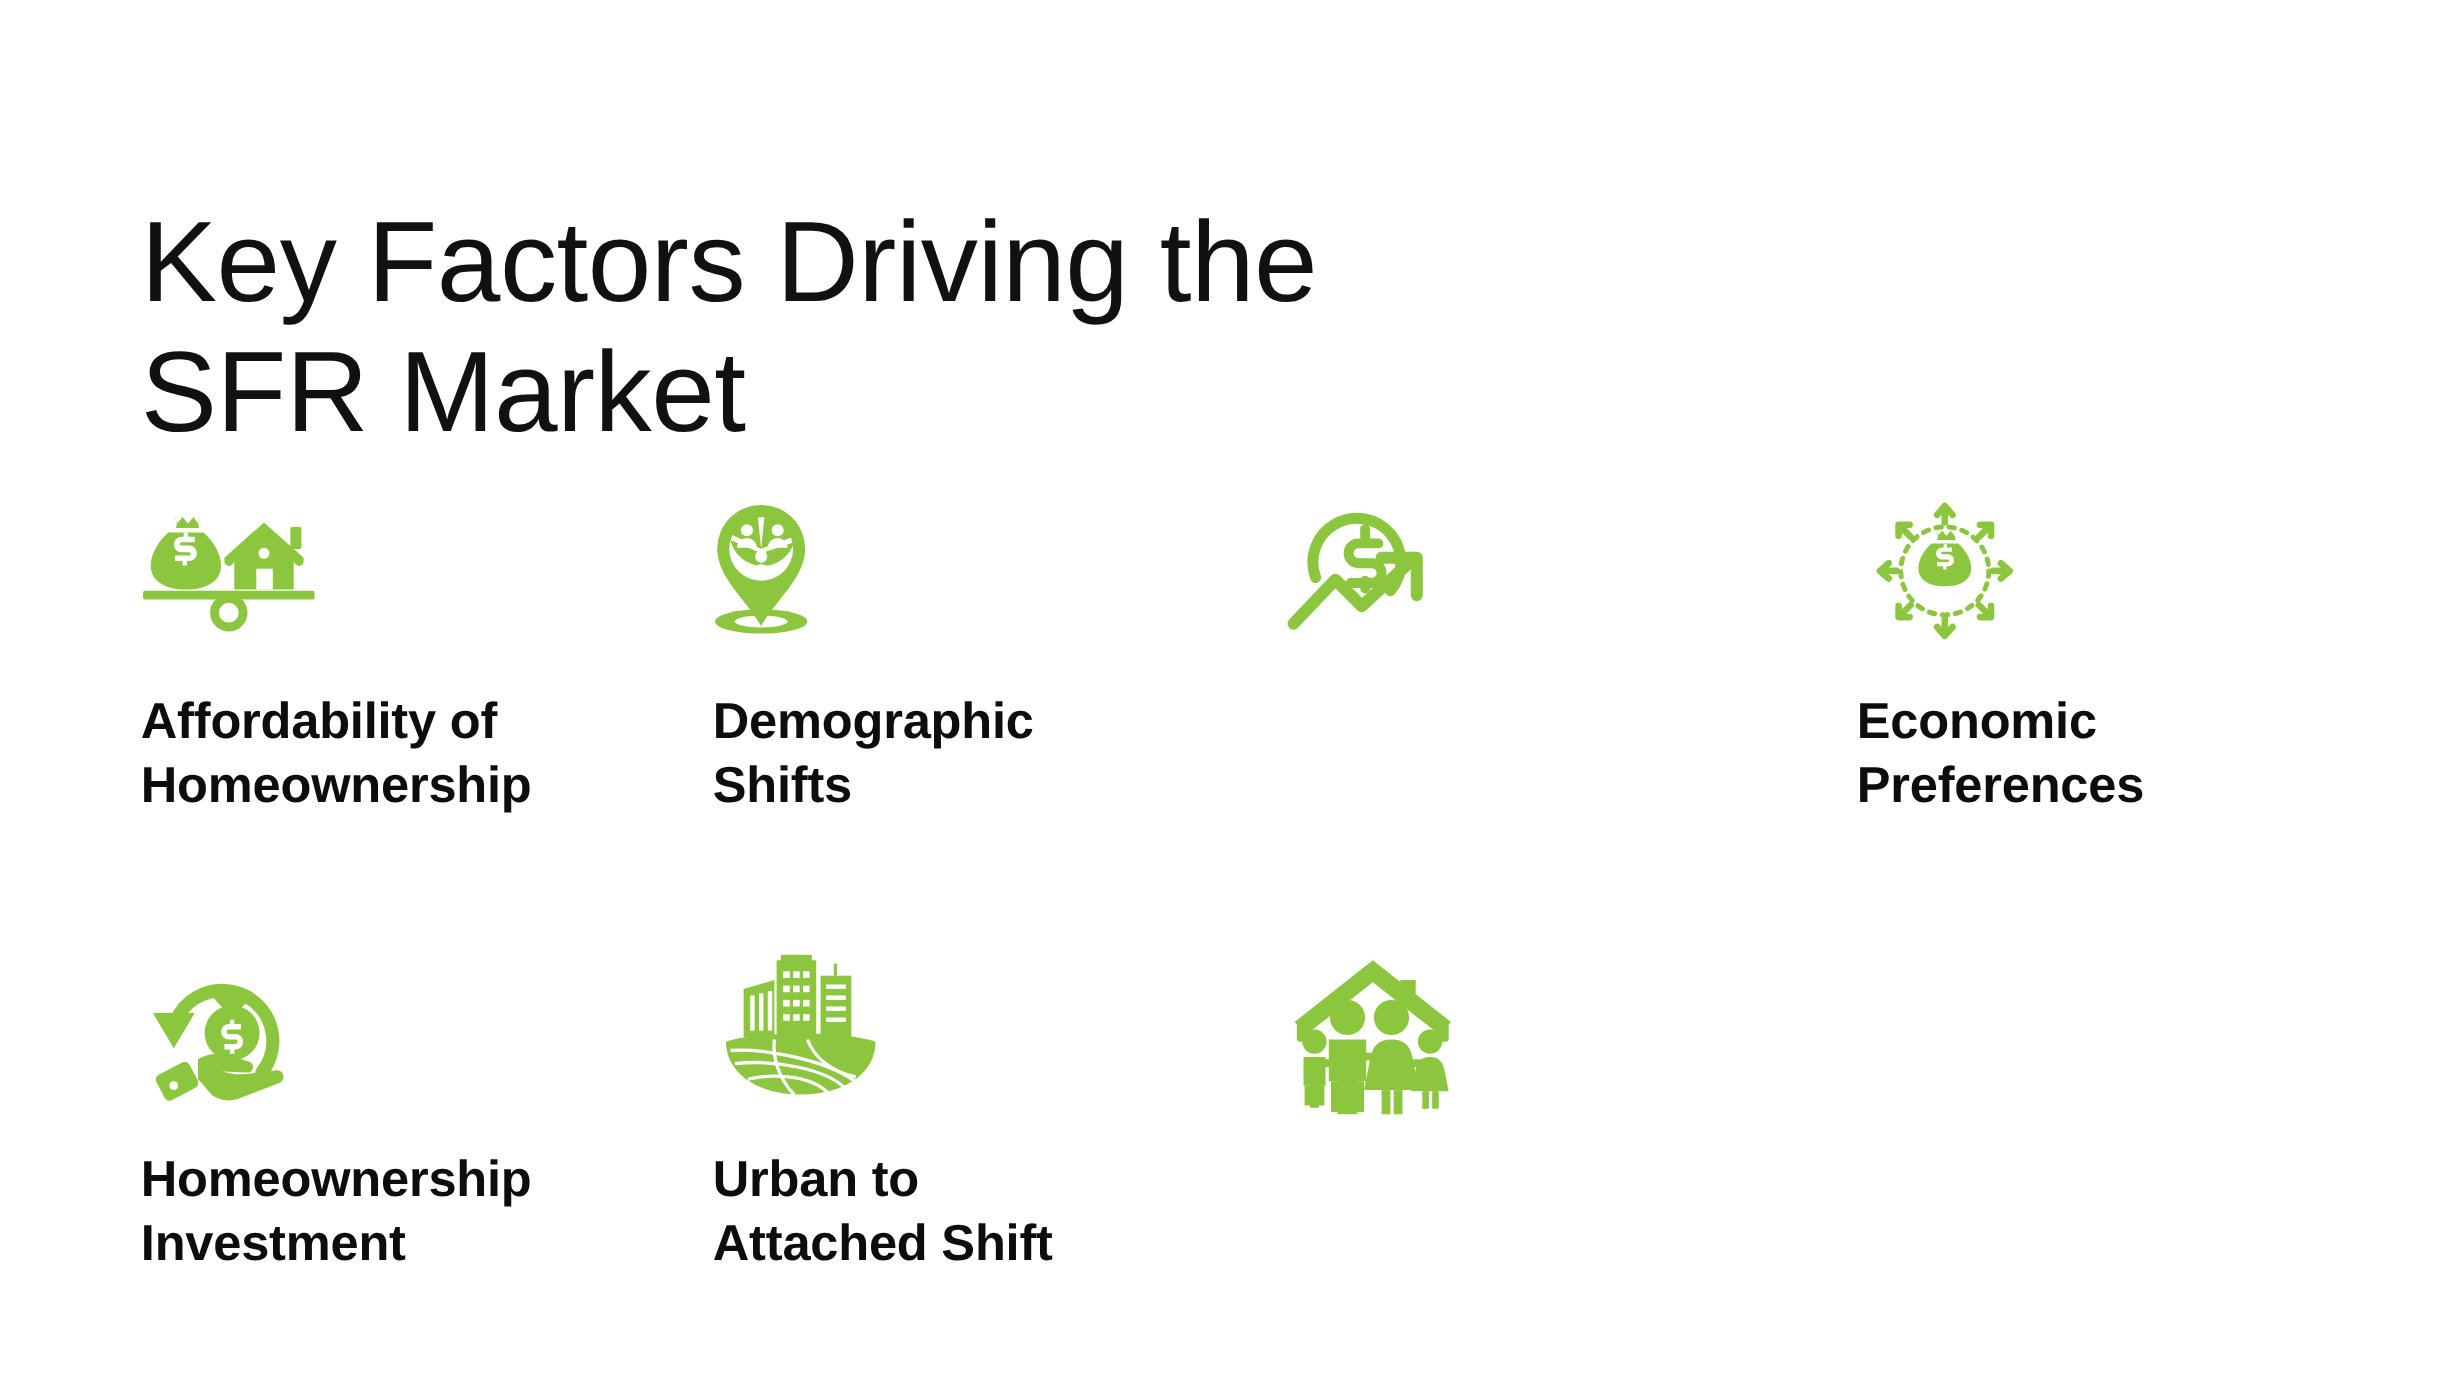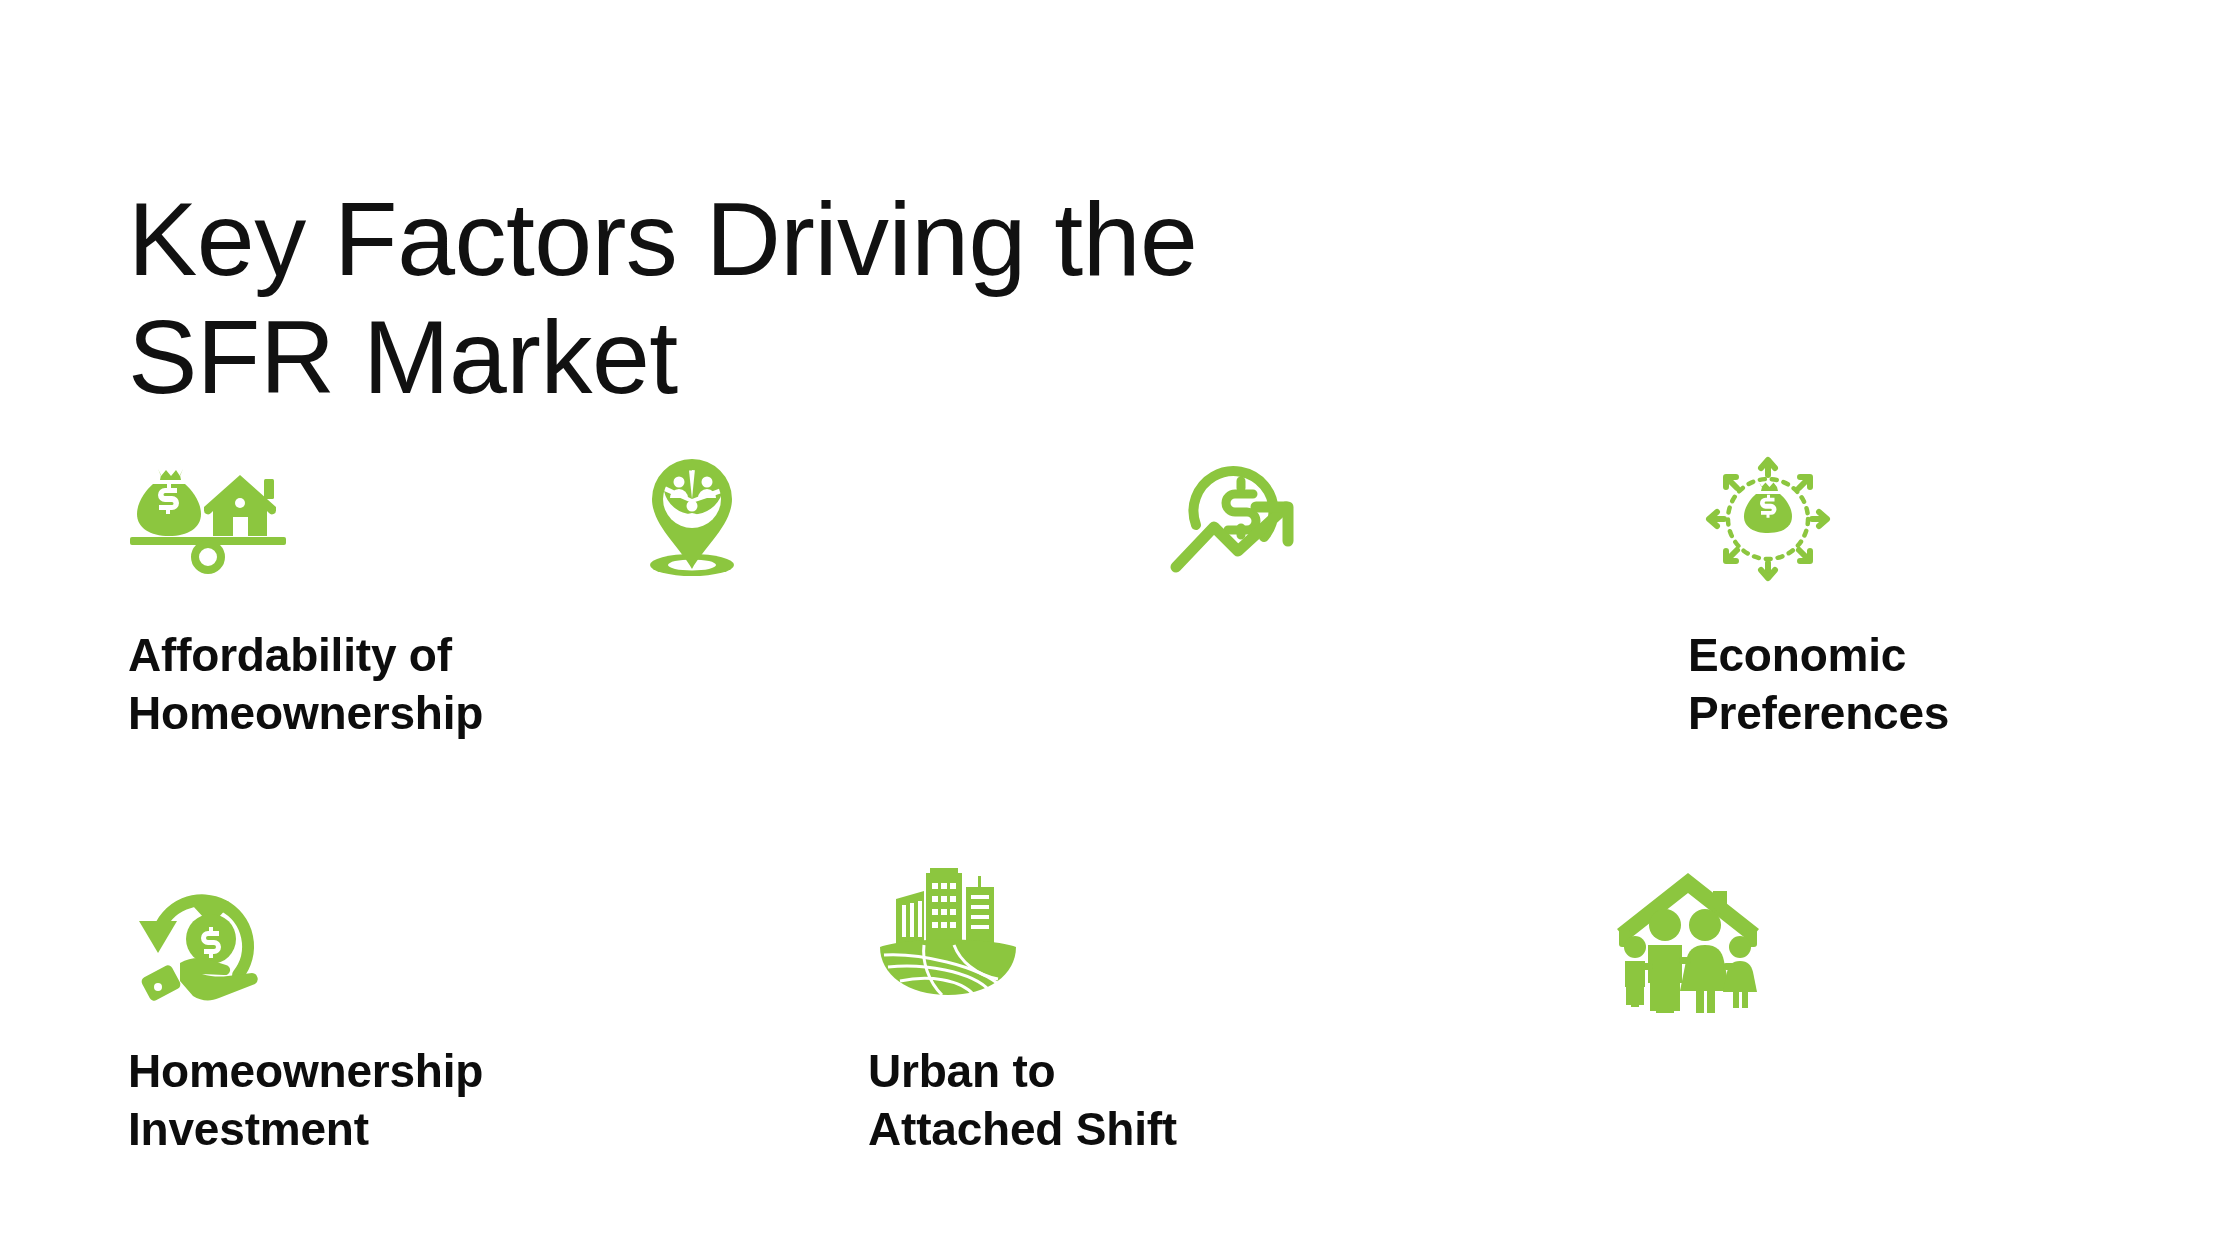--- a/index.html
+++ b/index.html
@@ -41,21 +41,20 @@
     position: absolute;
     left: 128px;
     top: 455px;
     width: 2000px;
   }
 
   .factor-row {
     display: flex;
     flex-direction: row;
     align-items: flex-start;
-    justify-content: space-between;
   }
   .factor-row.row-1 { margin-bottom: 128px; }
 
   .factor-cell {
     width: 520px;
     flex: 0 0 520px;
     display: flex;
     flex-direction: column;
     align-items: flex-start;
   }
@@ -134,20 +133,22 @@
             <circle cx="31" cy="27" r="5.5" fill="#fff"></circle>
             <path d="M22 43 a9 9 0 0 1 18 0 z" fill="#fff"></path>
 
             <circle cx="59" cy="27" r="5.5" fill="#fff"></circle>
             <path d="M50 43 a9 9 0 0 1 18 0 z" fill="#fff"></path>
 
             <circle cx="44" cy="51" r="5.5" fill="#fff"></circle>
             <path d="M35 67 a9 9 0 0 1 18 0 z" fill="#fff"></path>
           </svg>
         </span>
+        <div class="factor-label">Demographic
+Shifts</div>
       </div>
 
       <div class="factor-cell col-3">
         <span class="factor-icon">
           <svg width="160" height="128" viewBox="0 0 160 128" fill="none" stroke="#8CC63F" xmlns="http://www.w3.org/2000/svg">
 
             <path d="M96 82 A40 40 0 1 0 28 70" stroke-width="10" stroke-linecap="round"></path>
 
             <path d="M73 26 v7 M73 73 v7" stroke-width="9" stroke-linecap="round"></path>
             <path d="M85 39 H67 a9 9 0 0 0 0 18 h12 a9 9 0 0 1 0 18 H60" stroke-width="9" stroke-linecap="round" stroke-linejoin="round"></path>

